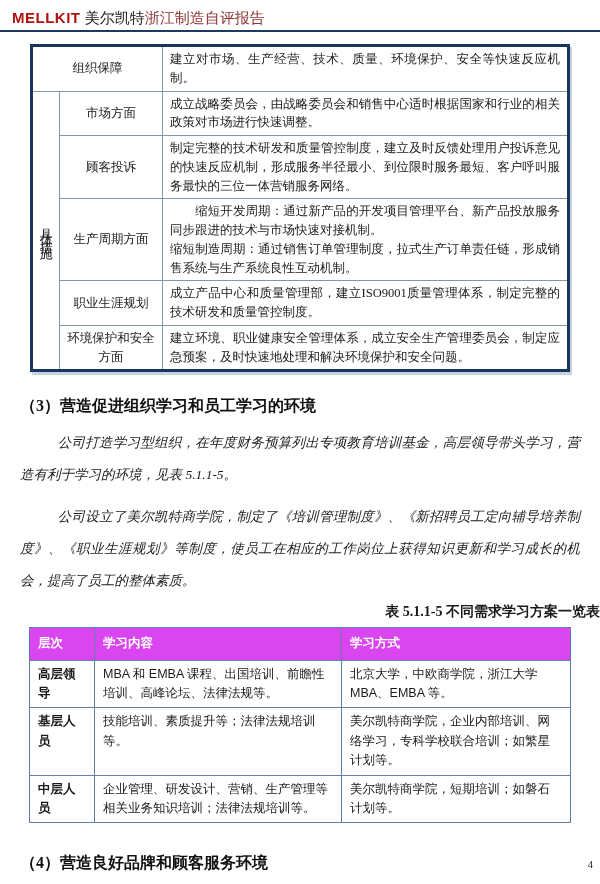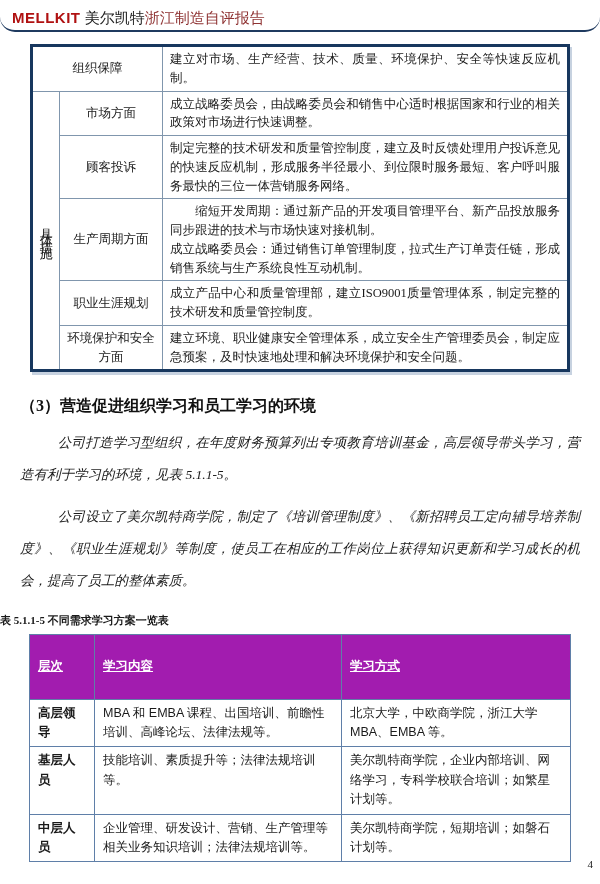--- a/index.html
+++ b/index.html
@@ -9,21 +9,20 @@
     color:#1a1a1a;
   }
   .page{position:relative;width:600px;height:884px;}
 
   
   .doc-header{
     padding:8px 12px 2px 12px;
     border-bottom:2px solid #1f3a5f;
     font-size:15px;line-height:20px;
     font-family:"Liberation Sans","DejaVu Sans",sans-serif;
-    border-radius:15px;
   }
   .brand{color:#b01111;font-weight:bold;letter-spacing:.5px;}
   .hdr-black{color:#222222;}
   .hdr-red{color:#8f3333;}
 
   
   table{border-collapse:collapse;}
   .t1{
     width:540px;margin:12px 0 0 30px;
     border:3px solid #17375e;
@@ -46,34 +45,33 @@
   }
   .para{
     margin:10px 20px 0 20px;
     font-size:13.5px;line-height:32px;
     text-align:justify;text-indent:2.8em;
     font-style:italic;
   }
 
   
   .t2-caption{
-    margin:16px 0 6px 0;text-align:left;
-    font-size:11px;font-weight:bold;font-style:normal;
+    margin:6px 0 6px 0;text-align:right;
+    font-size:14px;font-weight:bold;font-style:normal;
   }
   .t2{
     width:542px;margin:0 0 0 29px;
     border:1px solid #5f7fa8;
     font-size:12.5px;line-height:1.55;
     font-family:"Liberation Sans","DejaVu Sans",sans-serif;
   }
   .t2 th,.t2 td{border:1px solid #5f7fa8;padding:4px 8px;vertical-align:top;text-align:left;}
   .t2 th{
-    background:#a21caf;color:#ffffff;font-weight:bold;
-    padding:22px 8px;
-    text-decoration:underline;
+    background:#d946ef;color:#ffffff;font-weight:bold;
+    padding:6px 8px;
   }
   .t2 .level{width:48px;font-weight:bold;}
   .t2 .content{width:230px;}
 
   
   .page-number{
     position:absolute;right:7px;bottom:14px;
     font-size:11px;color:#222;
   }
 </style>
@@ -97,21 +95,21 @@
         <td class="lbl">市场方面</td>
         <td class="desc">成立战略委员会，由战略委员会和销售中心适时根据国家和行业的相关政策对市场进行快速调整。</td>
       </tr>
       <tr>
         <td class="lbl">顾客投诉</td>
         <td class="desc">制定完整的技术研发和质量管控制度，建立及时反馈处理用户投诉意见的快速反应机制，形成服务半径最小、到位限时服务最短、客户呼叫服务最快的三位一体营销服务网络。</td>
       </tr>
       <tr>
         <td class="lbl">生产周期方面</td>
         <td class="desc">　　缩短开发周期：通过新产品的开发项目管理平台、新产品投放服务同步跟进的技术与市场快速对接机制。
-成立战略委员会：通过销售订单管理制度，拉式生产订单责任链，形成销售系统与生产系统良性互动机制。</td>
+缩短制造周期：通过销售订单管理制度，拉式生产订单责任链，形成销售系统与生产系统良性互动机制。</td>
       </tr>
       <tr>
         <td class="lbl">职业生涯规划</td>
         <td class="desc">成立产品中心和质量管理部，建立ISO9001质量管理体系，制定完整的技术研发和质量管控制度。</td>
       </tr>
       <tr>
         <td class="lbl">环境保护和安全方面</td>
         <td class="desc">建立环境、职业健康安全管理体系，成立安全生产管理委员会，制定应急预案，及时快速地处理和解决环境保护和安全问题。</td>
       </tr>
     </tbody>

